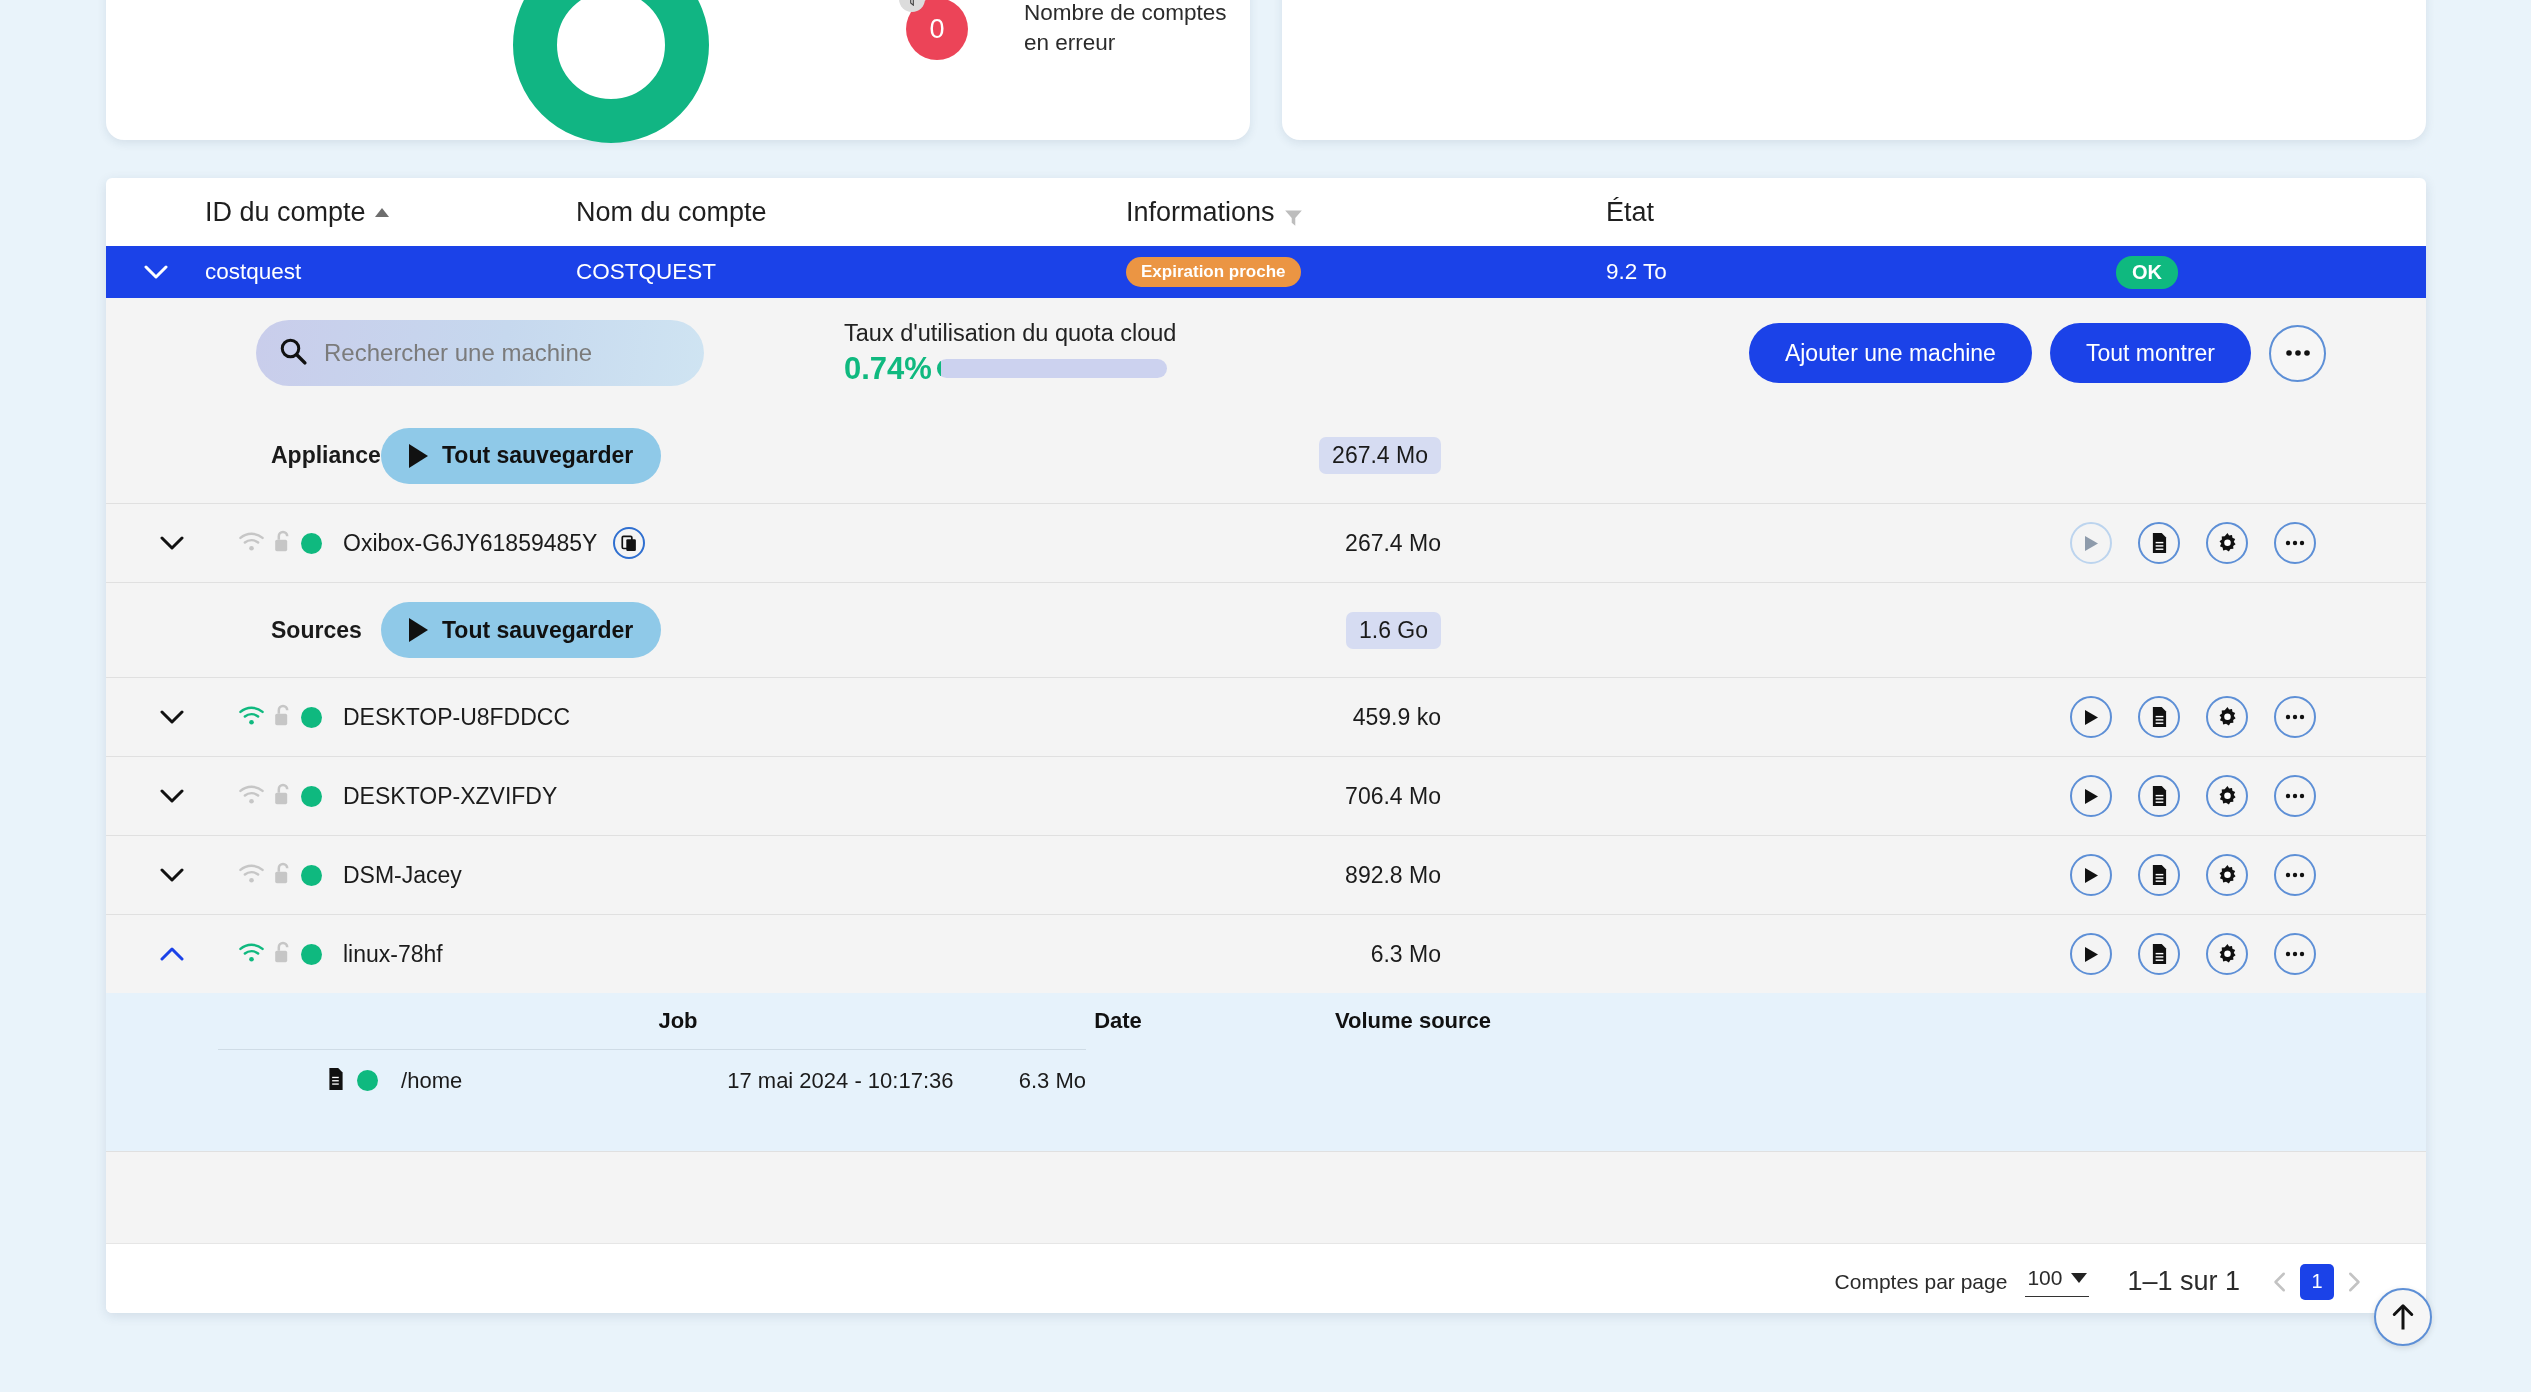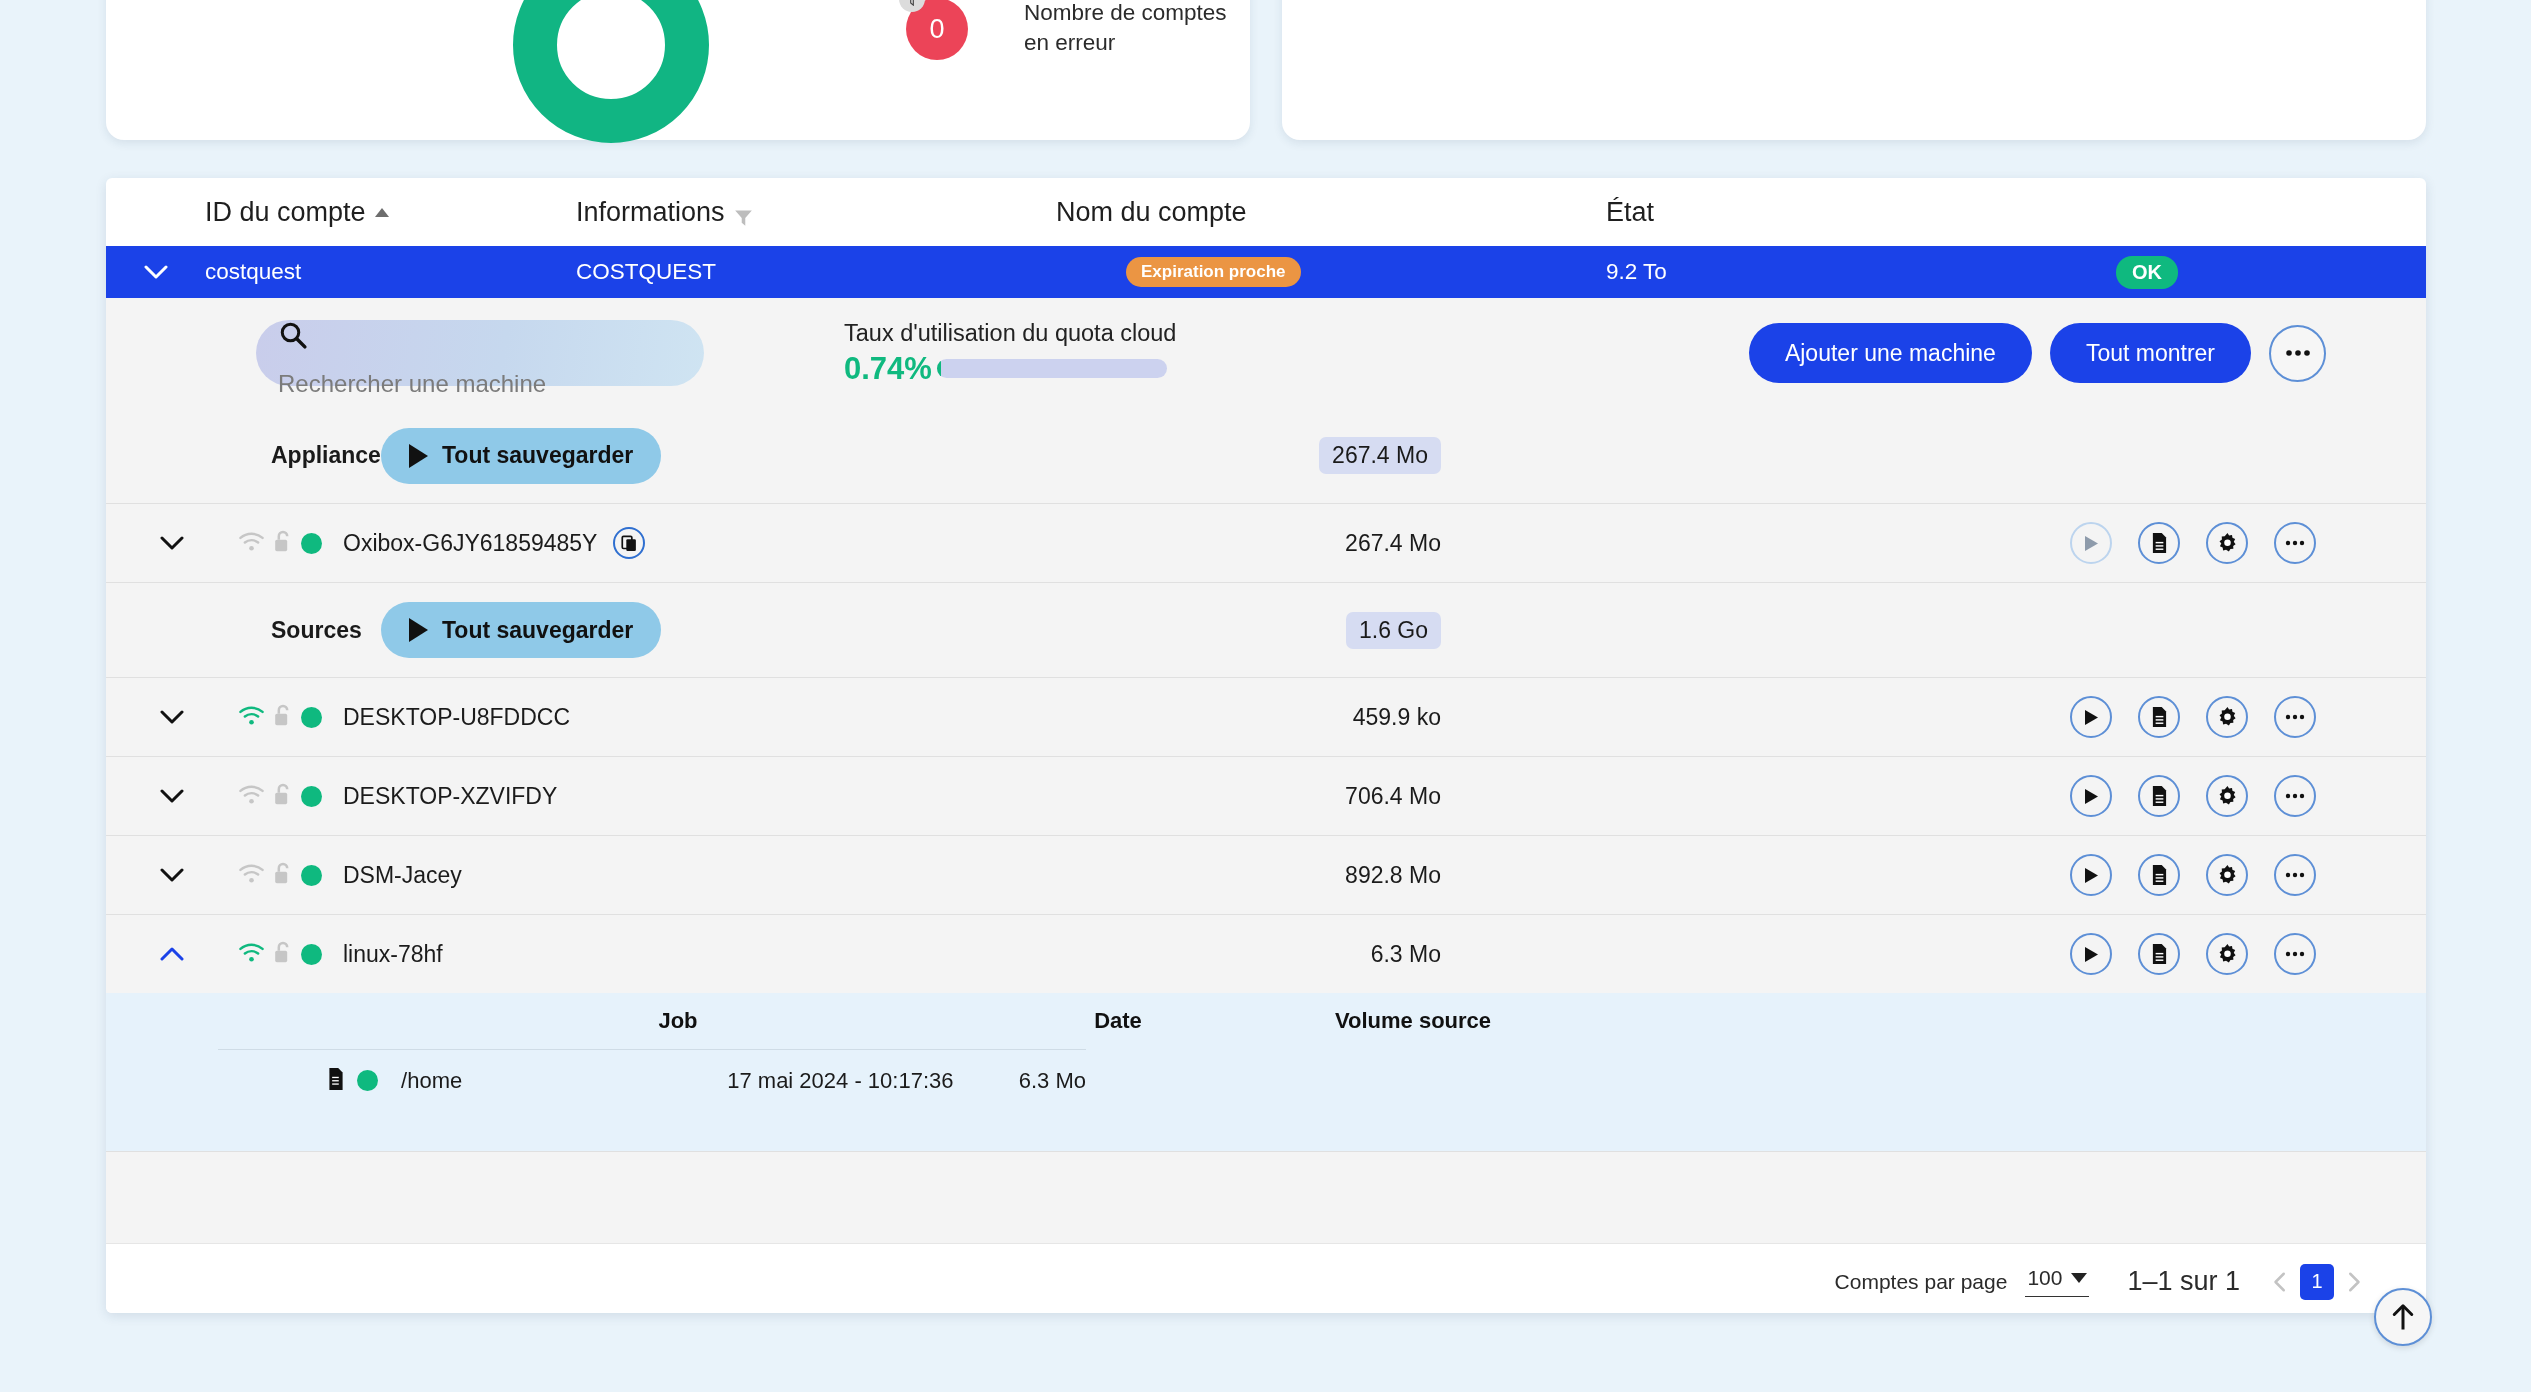--- a/index.html
+++ b/index.html
@@ -84,21 +84,21 @@
   }
 
   
   .toolbar {
     display: flex; align-items: center; height: 110px;
     background: #f4f4f4; padding: 0 100px 0 150px;
   }
   .search-box {
     width: 448px; height: 66px; border-radius: 33px;
     background: linear-gradient(100deg,#c9cdeb 0%, #c6d8ee 55%, #cfe4f2 100%);
-    display: flex; padding: 0 22px; gap: 16px; flex-direction: column;
+    display: flex; align-items: center; padding: 0 22px; gap: 16px;
   }
   .search-input {
     background: transparent; border: none; outline: none;
     font-size: 24px; color: #6d6d6d; font-family: inherit; width: 330px;
   }
   .search-input::placeholder { color: #7b7b7b; }
 
   .quota-block { margin-left: 140px; }
   .quota-label { font-size: 23.5px; color: #222; margin-bottom: 4px; }
   .quota-line { display: flex; align-items: center; gap: 5px; }
@@ -228,30 +228,30 @@
     <div class="card card-right"></div>
   </div>
 
   <div class="panel">
 
     <div class="thead">
       <div class="th th-id">
         <span>ID du compte</span>
         <span class="sort-asc"></span>
       </div>
+      <div class="th th-name">
+        <span>Nom du compte</span>
+      </div>
       <div class="th th-info">
         <span>Informations</span>
         <span class="funnel">
           <svg width="19" height="19" viewBox="0 0 16 16">
               <polygon points="1,2 15,2 9.5,8.5 9.5,15 6.5,12.5 6.5,8.5" fill="#bdbdbd"></polygon>
             </svg>
         </span>
-      </div>
-      <div class="th th-name">
-        <span>Nom du compte</span>
       </div>
       <div class="th th-state">
         <span>État</span>
       </div>
     </div>
 
     <div class="account-row">
       <div class="ar-exp">
         <svg width="24" height="14" viewBox="0 0 24 14">
             <polyline points="2,2 12,12 22,2" fill="none" stroke="#ffffff" stroke-width="3" stroke-linecap="round" stroke-linejoin="round"></polyline>

